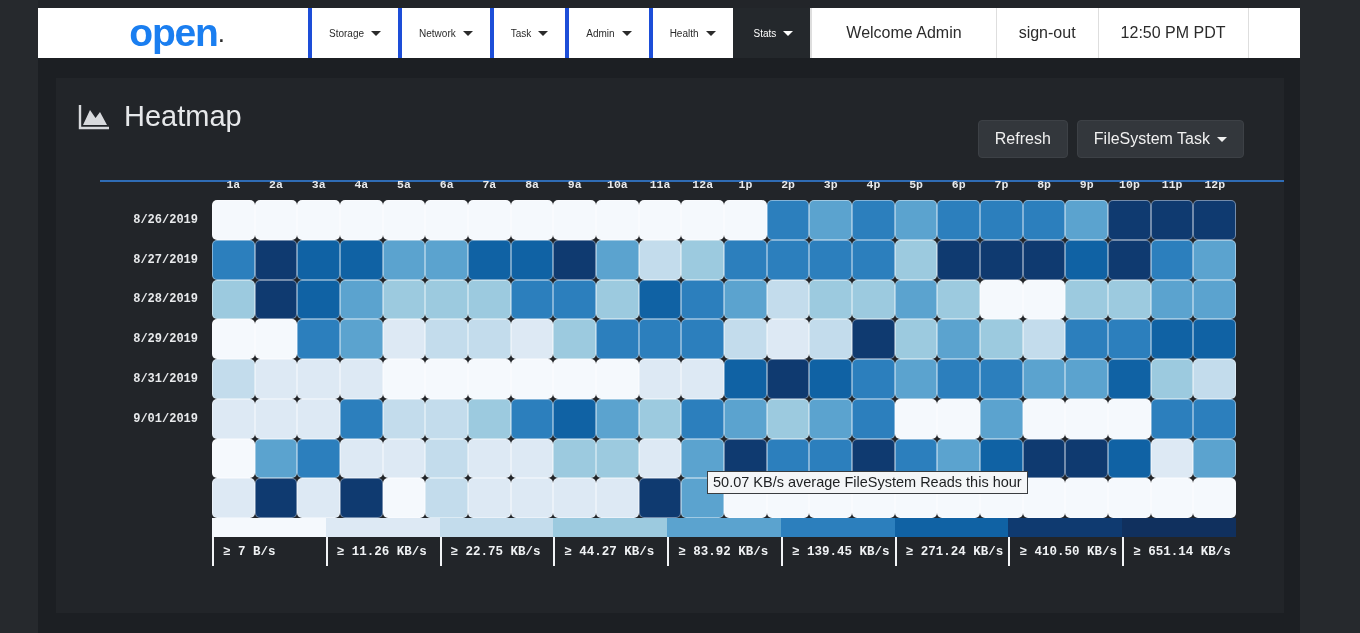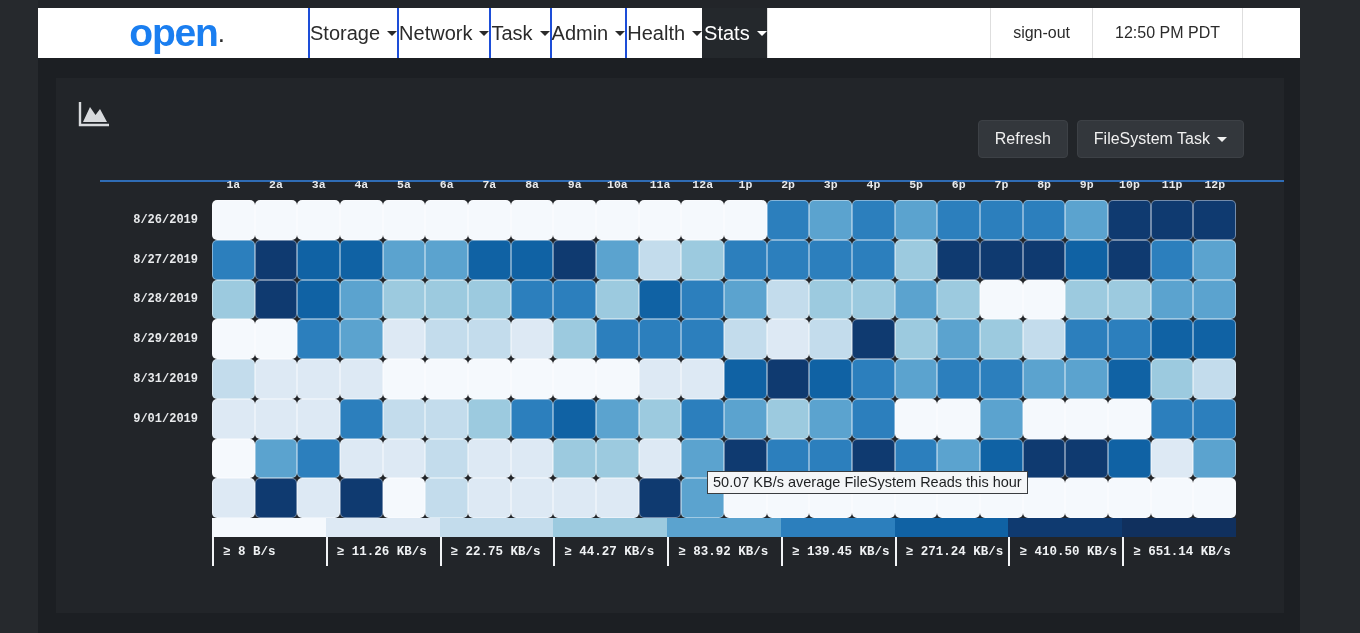--- a/index.html
+++ b/index.html
@@ -27,22 +27,22 @@
     display: flex; align-items: center; justify-content: center;
     width: 270px; flex: 0 0 270px; padding-left: 7px;
     font-size: 39px; letter-spacing: -1.2px; font-weight: 400;
     white-space: nowrap;
   }
   .brand .b1 { color: #1a7ef0; font-weight: 700; }
   .brand .b2 { color: #2b2b2b; font-weight: 300; }
   .brand .b3 { color: #2b2b2b; font-size: 26px; }
   .navitem {
     display: flex; align-items: center; justify-content: center;
-    padding: 0 0; font-size: 20px; color: #2b2b2b;
-    border-left: 2px solid #1d4ed8; white-space: nowrap; cursor: pointer;
+    padding: 0 17px; font-size: 10px; color: #2b2b2b;
+    border-left: 4px solid #1d4ed8; white-space: nowrap; cursor: pointer;
   }
   .navitem.active { background: #24282c; color: #ffffff; border-left-color: #24282c; }
   .caret {
     display: inline-block; margin-left: 7px;
     width: 0; height: 0;
     border-left: 5px solid transparent; border-right: 5px solid transparent;
     border-top: 5px solid currentColor;
   }
   .navspacer { flex: 1 1 auto; border-left: 1px solid #dedede; }
   .navright {
@@ -168,35 +168,37 @@
     <div class="navitem">
       <span>Health</span>
       <span class="caret"></span>
     </div>
     <div class="navitem active">
       <span>Stats</span>
       <span class="caret"></span>
     </div>
 
     <div class="navspacer"></div>
+    <div class="navright welcome">Welcome Admin</div>
     <div class="navright">sign-out</div>
     <div class="navright">12:50 PM PDT</div>
     <div class="navtail"></div>
   </div>
 
   <div class="panel">
 
     <div class="panel-head">
       <div class="panel-title">
         <span>
           <svg class="chart-icon" width="32" height="28" viewBox="0 0 32 28" aria-hidden="true">
             <path d="M2 2 L2 25 L31 25" stroke="#d8dadd" stroke-width="2.4" fill="none"></path>
             <path d="M5 22 L12 7 L17.5 15 L22 9 L29 22 Z" fill="#d8dadd"></path>
           </svg>
         </span>
+        <span>Heatmap</span>
       </div>
       <div class="title-rule"></div>
       <div class="panel-actions">
         <button class="btn">
           <span>Refresh</span>
         </button>
         <button class="btn">
           <span>FileSystem Task</span>
           <span class="caret"></span>
         </button>
@@ -439,21 +441,21 @@
             <div style="background: rgb(221, 233, 244);"></div>
             <div style="background: rgb(195, 220, 236);"></div>
             <div style="background: rgb(156, 202, 223);"></div>
             <div style="background: rgb(91, 163, 207);"></div>
             <div style="background: rgb(44, 127, 189);"></div>
             <div style="background: rgb(16, 98, 164);"></div>
             <div style="background: rgb(15, 58, 112);"></div>
             <div style="background: rgb(16, 48, 94);"></div>
           </div>
         <div class="legend-labels" id="legend-labels">
-            <div>≥ 8 B/s</div>
+            <div>≥ 7 B/s</div>
             <div>≥ 11.26 KB/s</div>
             <div>≥ 22.75 KB/s</div>
             <div>≥ 44.27 KB/s</div>
             <div>≥ 83.92 KB/s</div>
             <div>≥ 139.45 KB/s</div>
             <div>≥ 271.24 KB/s</div>
             <div>≥ 410.50 KB/s</div>
             <div>≥ 651.14 KB/s</div>
           </div>
       </div>

